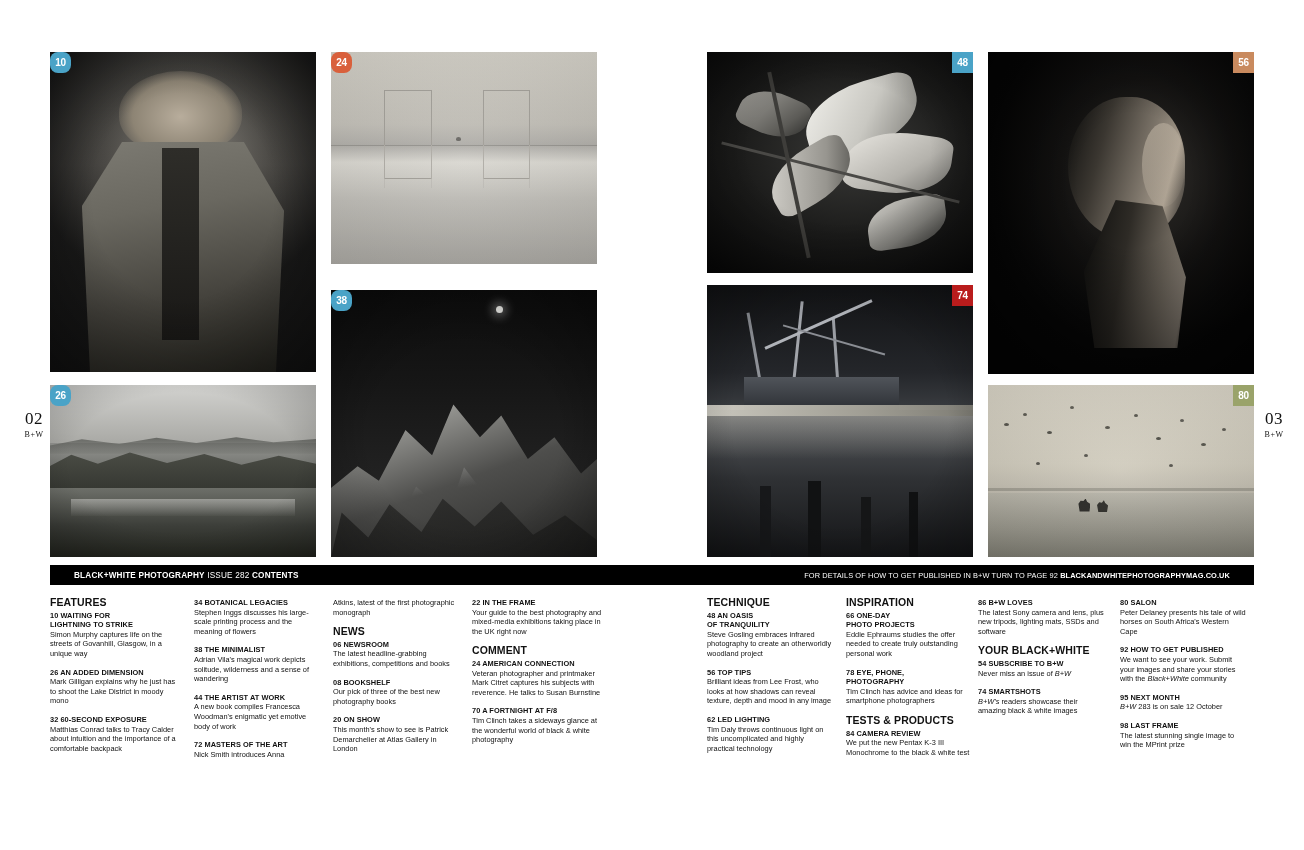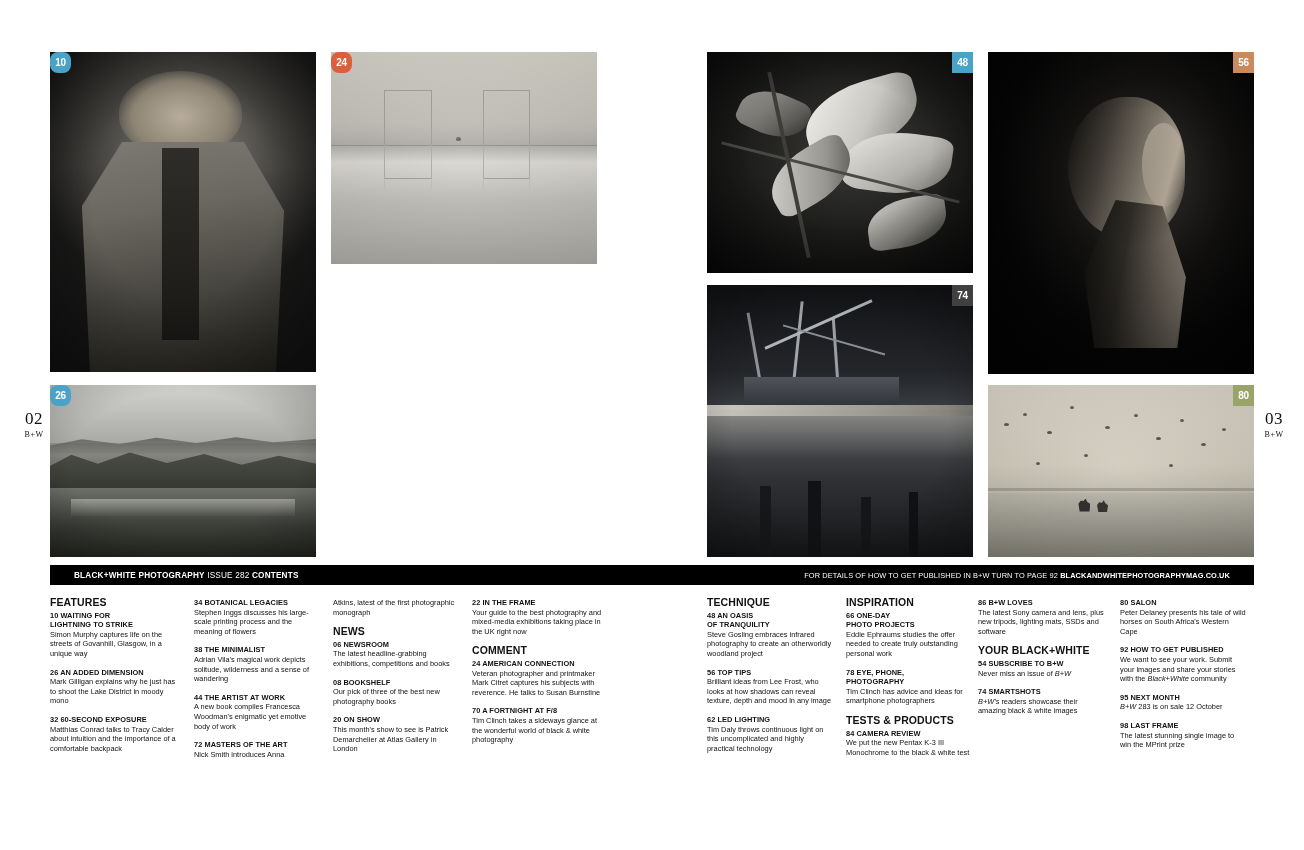--- a/index.html
+++ b/index.html
@@ -176,20 +176,39 @@
       <div style="position:absolute;left:0;top:60%;width:100%;height:40%;
         background:linear-gradient(180deg,#6d6f69 0%,#3c3e39 55%,#24261f 100%);"></div>
       <div style="position:absolute;left:8%;top:66%;width:84%;height:10%;
         background:linear-gradient(180deg,rgba(200,200,196,0.55),rgba(120,122,116,0.1));"></div>
       <div style="position:absolute;inset:0;background:radial-gradient(ellipse 95% 90% at 50% 45%, rgba(0,0,0,0) 45%, rgba(0,0,0,0.45) 100%);"></div>
     </div>
 
     <div class="pagetag tag-left" style="background:#4aa3c7;">26</div>
   </div>
 
+  <div class="plate" style="left:331px; top:290px; width:266px; height:267px; background:#1d1d1d;">
+    <div class="imgbody" style="
+      background:linear-gradient(180deg,#0d0d0d 0%,#161616 35%,#202020 65%,#2a2a2a 100%);">
+      <div style="position:absolute;left:62%;top:6%;width:7px;height:7px;background:#f2f2ee;border-radius:50%;box-shadow:0 0 10px 4px rgba(255,255,255,0.35);"></div>
+      <div style="position:absolute;left:0;top:32%;width:100%;height:68%;
+        background:linear-gradient(160deg,#dcdcd8 0%,#9a9a96 25%,#4e4e4c 55%,#262625 100%);
+        clip-path:polygon(0% 100%,0% 62%,10% 50%,18% 58%,28% 30%,38% 44%,46% 16%,56% 34%,64% 22%,74% 46%,84% 34%,94% 54%,100% 46%,100% 100%);"></div>
+      <div style="position:absolute;left:0;top:40%;width:100%;height:60%;
+        background:linear-gradient(170deg,rgba(255,255,255,0.85) 0%, rgba(255,255,255,0) 55%);
+        clip-path:polygon(6% 100%,14% 70%,24% 84%,32% 56%,44% 74%,50% 44%,60% 66%,70% 52%,80% 76%,92% 66%,100% 86%,100% 100%);"></div>
+      <div style="position:absolute;left:0;top:48%;width:100%;height:52%;
+        background:linear-gradient(175deg,#30302e 0%,#1a1a19 100%);
+        clip-path:polygon(0% 100%,4% 68%,14% 86%,22% 62%,34% 82%,42% 58%,54% 78%,64% 60%,76% 84%,88% 70%,100% 88%,100% 100%);
+        opacity:.75;"></div>
+      <div style="position:absolute;inset:0;background:radial-gradient(ellipse 90% 85% at 50% 55%, rgba(0,0,0,0) 40%, rgba(0,0,0,0.55) 100%);"></div>
+    </div>
+
+    <div class="pagetag tag-left" style="background:#4aa3c7;">38</div>
+  </div>
 
   <div class="plate" style="left:707px; top:52px; width:266px; height:221px; background:#101010;">
     <div class="imgbody" style="
       background:radial-gradient(ellipse 80% 70% at 55% 45%, #3a3a38 0%, #1b1b1a 55%, #0a0a0a 100%);">
       <div style="position:absolute;left:36%;top:14%;width:44%;height:30%;
         background:linear-gradient(130deg,#f2f1ec 0%,#c9c8c2 55%,#7d7c77 100%);
         border-radius:60% 18% 60% 18%; transform:rotate(-16deg);"></div>
       <div style="position:absolute;left:52%;top:36%;width:40%;height:28%;
         background:linear-gradient(140deg,#eceae4 0%,#b4b2ac 60%,#6a6965 100%);
         border-radius:62% 16% 62% 16%; transform:rotate(8deg);"></div>
@@ -228,21 +247,21 @@
         background:linear-gradient(180deg,#55585c 0%,#2f3134 45%,#141517 100%);"></div>
       <div style="position:absolute;left:0;top:48%;width:100%;height:16%;
         background:linear-gradient(180deg,rgba(220,215,200,0.35),rgba(0,0,0,0));"></div>
       <div style="position:absolute;left:20%;top:74%;width:11px;height:26%;background:#17181a;"></div>
       <div style="position:absolute;left:38%;top:72%;width:13px;height:28%;background:#111213;"></div>
       <div style="position:absolute;left:58%;top:78%;width:10px;height:22%;background:#151617;"></div>
       <div style="position:absolute;left:76%;top:76%;width:9px;height:24%;background:#101112;"></div>
       <div style="position:absolute;inset:0;background:radial-gradient(ellipse 90% 85% at 50% 50%, rgba(0,0,0,0) 45%, rgba(0,0,0,0.5) 100%);"></div>
     </div>
 
-    <div class="pagetag tag-right" style="background:#404040;">74</div>
+    <div class="pagetag tag-right" style="background:#b91c1c;">74</div>
   </div>
 
   <div class="plate" style="left:988px; top:52px; width:266px; height:322px; background:#0b0b0b;">
     <div class="imgbody" style="
       background:radial-gradient(ellipse 60% 55% at 60% 38%, #2e2c29 0%, #141312 55%, #070707 100%);">
       <div style="position:absolute;left:30%;top:14%;width:44%;height:44%;
         background:linear-gradient(105deg,#0d0d0c 0%,#3b3731 30%,#7d756a 62%,#a79c8d 80%,#1a1918 100%);
         border-radius:52% 48% 46% 54%;"></div>
       <div style="position:absolute;left:36%;top:46%;width:40%;height:46%;
         background:linear-gradient(100deg,#0c0c0b 0%,#2e2b26 38%,#6b645a 70%,#8e857a 88%,#161514 100%);

